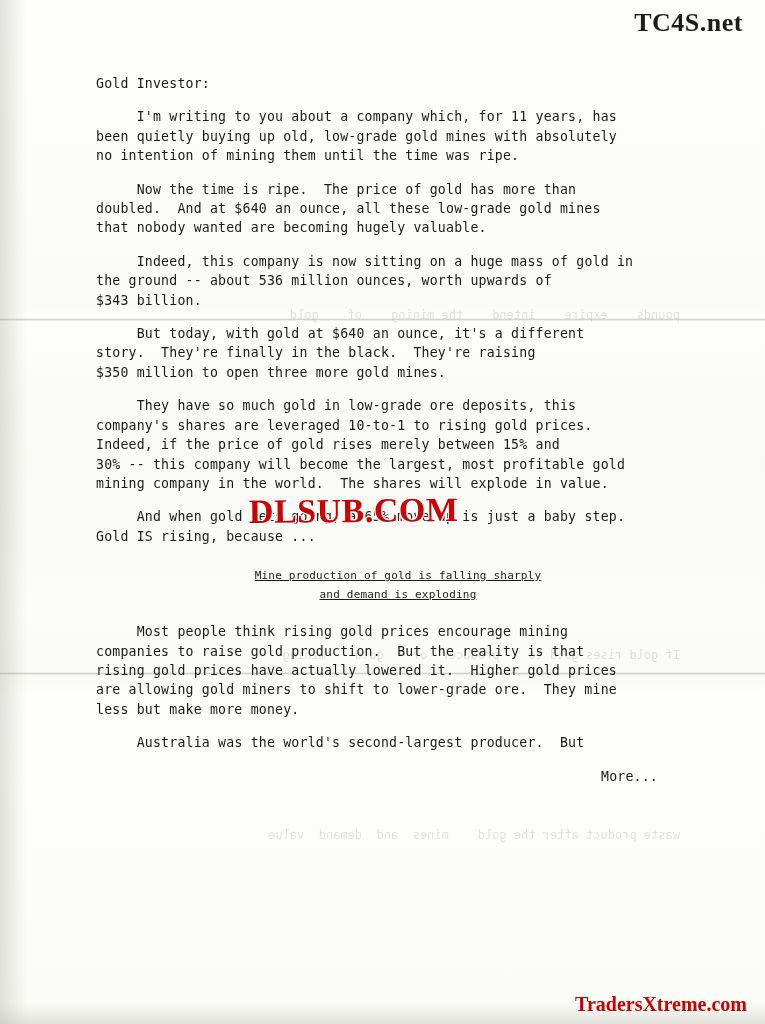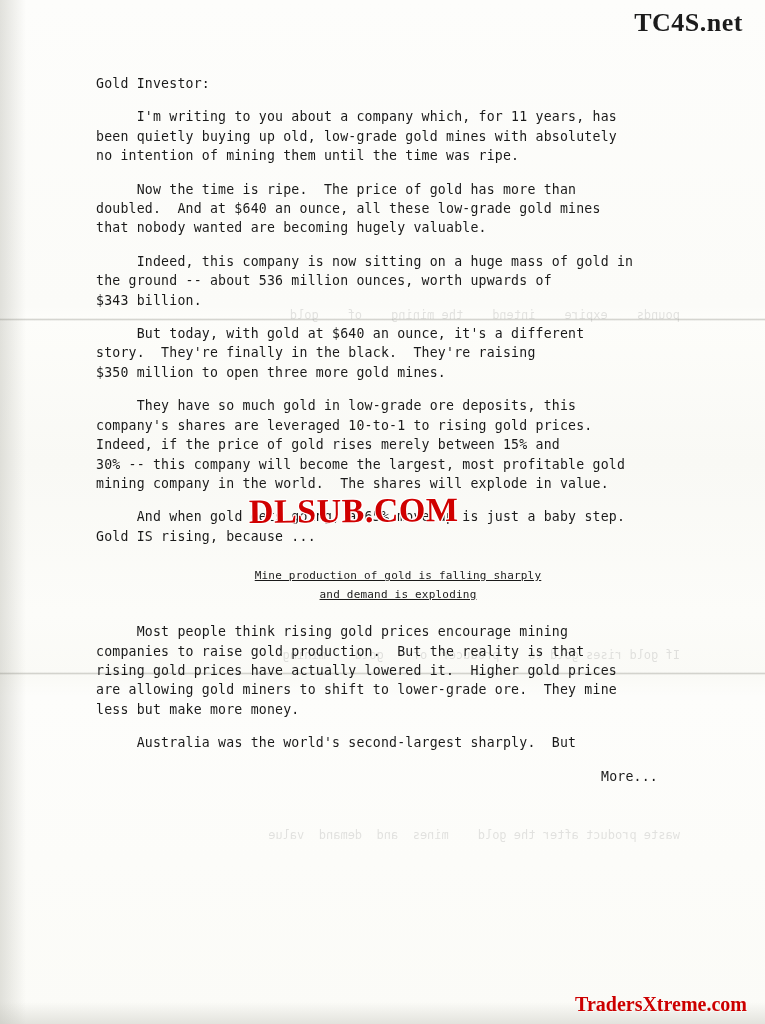--- a/index.html
+++ b/index.html
@@ -184,21 +184,21 @@
     <div class="heading">
       <span class="line">Mine production of gold is falling sharply</span>
       <span class="line">and demand is exploding</span>
     </div>
 
     <p>     Most people think rising gold prices encourage mining
 companies to raise gold production.  But the reality is that
 rising gold prices have actually lowered it.  Higher gold prices
 are allowing gold miners to shift to lower-grade ore.  They mine
 less but make more money.</p>
-    <p>     Australia was the world's second-largest sharply.  But</p>
+    <p>     Australia was the world's second-largest producer.  But</p>
 
     <div class="more">More...</div>
   </div>
 
   <div class="wm-center">
     <span class="shadowbox">DLSUB.COM</span>
   </div>
 
   <div class="wm-bottom">TradersXtreme.com</div>
 </div>

